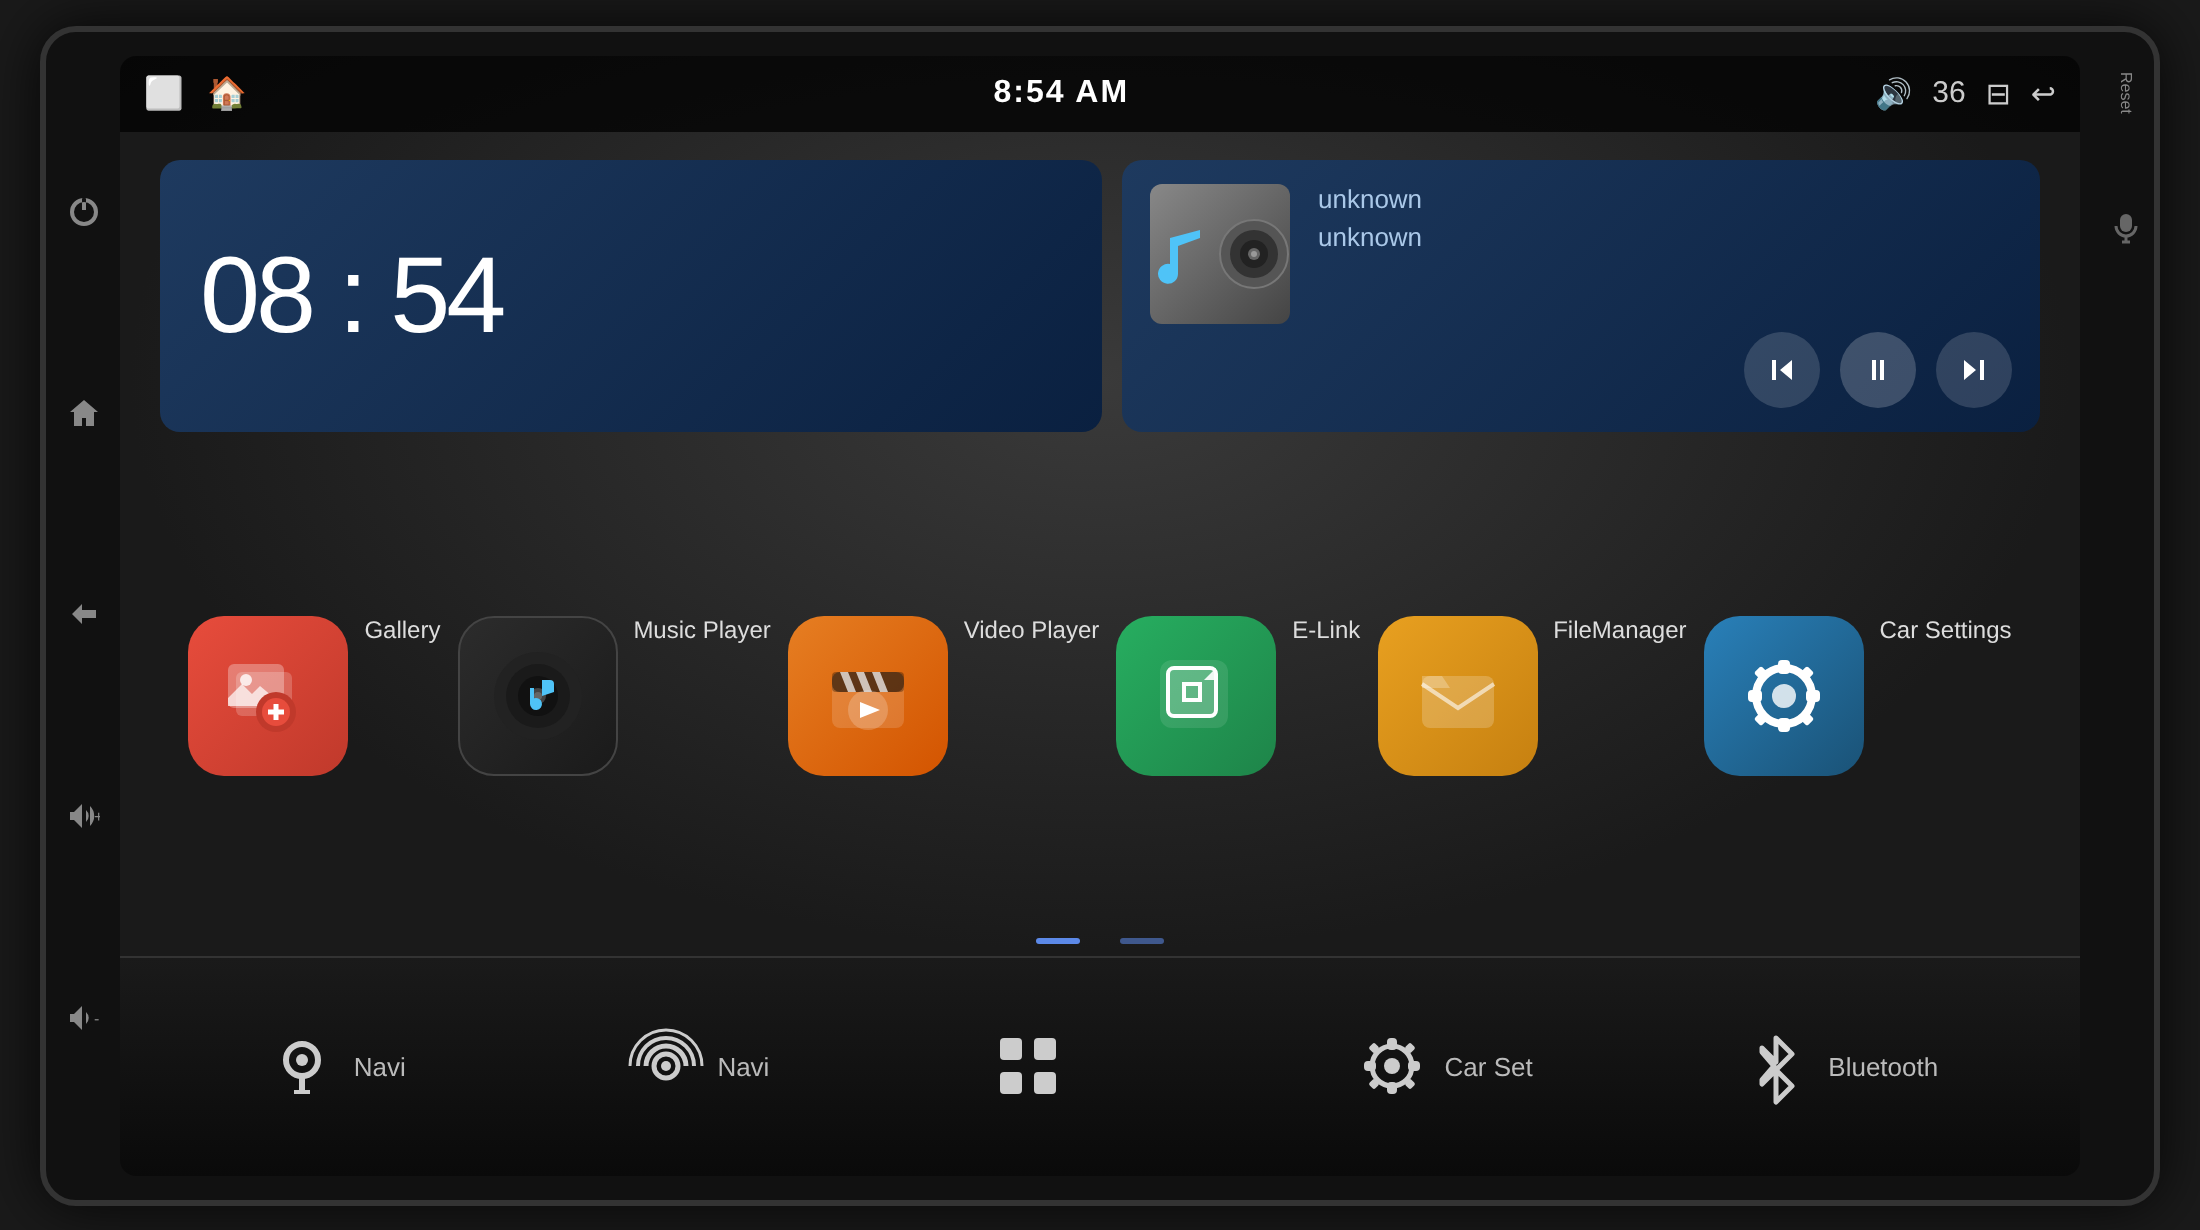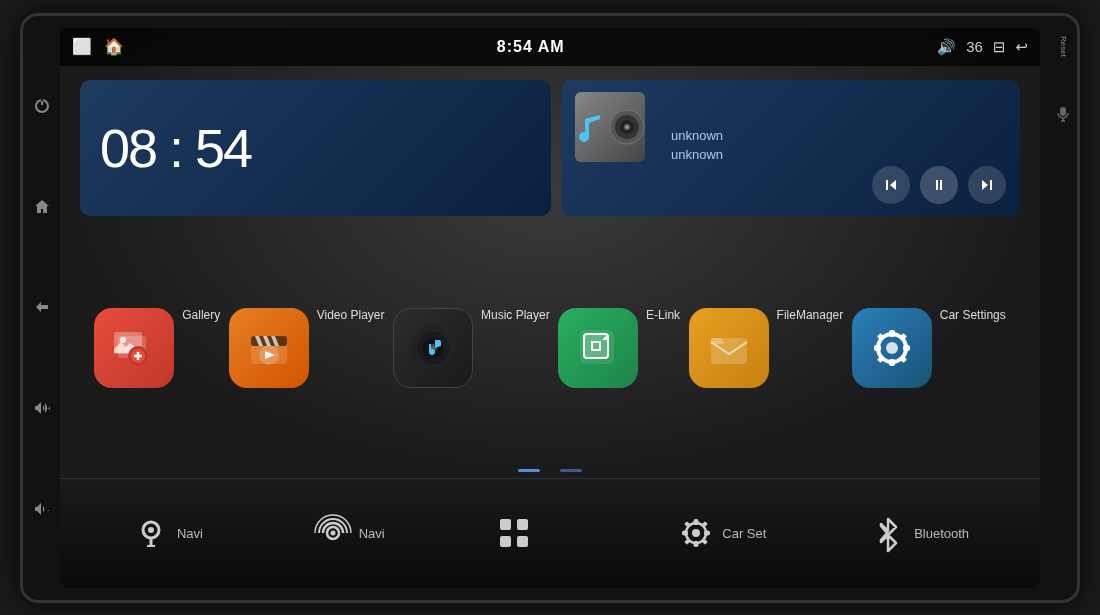--- a/index.html
+++ b/index.html
@@ -174,22 +174,22 @@
       border-radius: 10px;
       flex: 1.2;
       display: flex;
       flex-direction: column;
       justify-content: space-between;
       padding: 12px 14px;
     }
 
     .music-info {
       display: flex;
-      align-items: flex-end;
-      gap: 26px;
+      align-items: flex-start;
+      gap: 14px;
     }
 
     .album-art {
       width: 70px;
       height: 70px;
       background: linear-gradient(135deg, #888 0%, #444 100%);
       border-radius: 6px;
       display: flex;
       align-items: center;
       justify-content: center;
@@ -463,51 +463,51 @@
               <path d="M4 25l7-7 5 5 4-4 12 10H4z" fill="#fff" opacity="0.7"></path>
               <circle cx="28" cy="32" r="10" fill="#c0392b"></circle>
               <circle cx="28" cy="32" r="7" fill="#e74c3c"></circle>
               <path d="M24 32h8M28 28v8" stroke="#fff" stroke-width="2.5"></path>
             </svg>
           </div>
           <span class="app-label">Gallery</span>
         </div>
 
         <div class="app-item">
-          <div class="app-icon video">
-            <svg width="52" height="52" viewBox="0 0 52 52">
-
-              <rect x="8" y="14" width="36" height="28" rx="4" fill="rgba(255,255,255,0.15)"></rect>
-              <rect x="8" y="14" width="36" height="10" rx="4" fill="rgba(0,0,0,0.4)"></rect>
-              <rect x="8" y="14" width="36" height="10" fill="rgba(0,0,0,0.3)" rx="2"></rect>
-
-              <path d="M12 14l4 10h4l-4-10z" fill="#fff" opacity="0.7"></path>
-              <path d="M20 14l4 10h4l-4-10z" fill="#fff" opacity="0.7"></path>
-              <path d="M28 14l4 10h4l-4-10z" fill="#fff" opacity="0.7"></path>
-
-              <circle cx="26" cy="33" r="10" fill="rgba(255,255,255,0.2)"></circle>
-              <path d="M22 29l10 4-10 4z" fill="#fff"></path>
-            </svg>
-          </div>
-          <span class="app-label">Video Player</span>
-        </div>
-
-        <div class="app-item">
           <div class="app-icon music">
             <svg width="52" height="52" viewBox="0 0 52 52">
               <circle cx="26" cy="26" r="22" fill="#222"></circle>
               <circle cx="26" cy="26" r="16" fill="#1a1a1a"></circle>
               <circle cx="26" cy="26" r="10" fill="#111"></circle>
               <circle cx="26" cy="26" r="4" fill="#444"></circle>
               <circle cx="26" cy="26" r="2" fill="#666"></circle>
               <path d="M32 18a2 2 0 0 1 2 2v4l-6 2V18h4z" fill="#4fc3f7"></path>
               <path d="M22 22v8a3 3 0 1 0 2-2.83V22z" fill="#4fc3f7"></path>
             </svg>
           </div>
           <span class="app-label">Music Player</span>
+        </div>
+
+        <div class="app-item">
+          <div class="app-icon video">
+            <svg width="52" height="52" viewBox="0 0 52 52">
+
+              <rect x="8" y="14" width="36" height="28" rx="4" fill="rgba(255,255,255,0.15)"></rect>
+              <rect x="8" y="14" width="36" height="10" rx="4" fill="rgba(0,0,0,0.4)"></rect>
+              <rect x="8" y="14" width="36" height="10" fill="rgba(0,0,0,0.3)" rx="2"></rect>
+
+              <path d="M12 14l4 10h4l-4-10z" fill="#fff" opacity="0.7"></path>
+              <path d="M20 14l4 10h4l-4-10z" fill="#fff" opacity="0.7"></path>
+              <path d="M28 14l4 10h4l-4-10z" fill="#fff" opacity="0.7"></path>
+
+              <circle cx="26" cy="33" r="10" fill="rgba(255,255,255,0.2)"></circle>
+              <path d="M22 29l10 4-10 4z" fill="#fff"></path>
+            </svg>
+          </div>
+          <span class="app-label">Video Player</span>
         </div>
 
         <div class="app-item">
           <div class="app-icon elink">
             <svg width="52" height="52" viewBox="0 0 52 52">
               <rect x="8" y="8" width="34" height="34" rx="6" fill="rgba(255,255,255,0.1)"></rect>
               <rect x="12" y="12" width="24" height="24" rx="3" fill="rgba(255,255,255,0.2)" stroke="#fff" stroke-width="2"></rect>
               <path d="M28 20l8-8v6h-6" fill="#fff" opacity="0.9"></path>
               <path d="M20 20h8v8h-8z" fill="none" stroke="#fff" stroke-width="2"></path>
             </svg>

